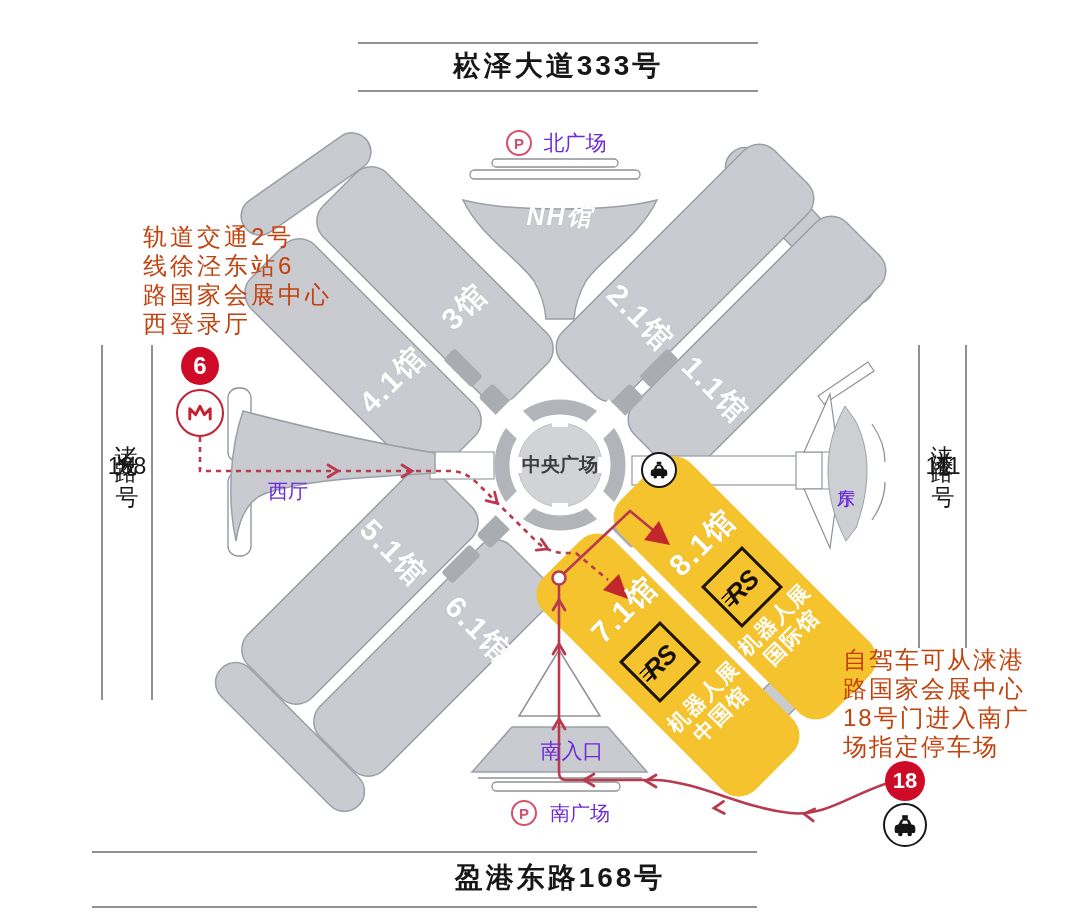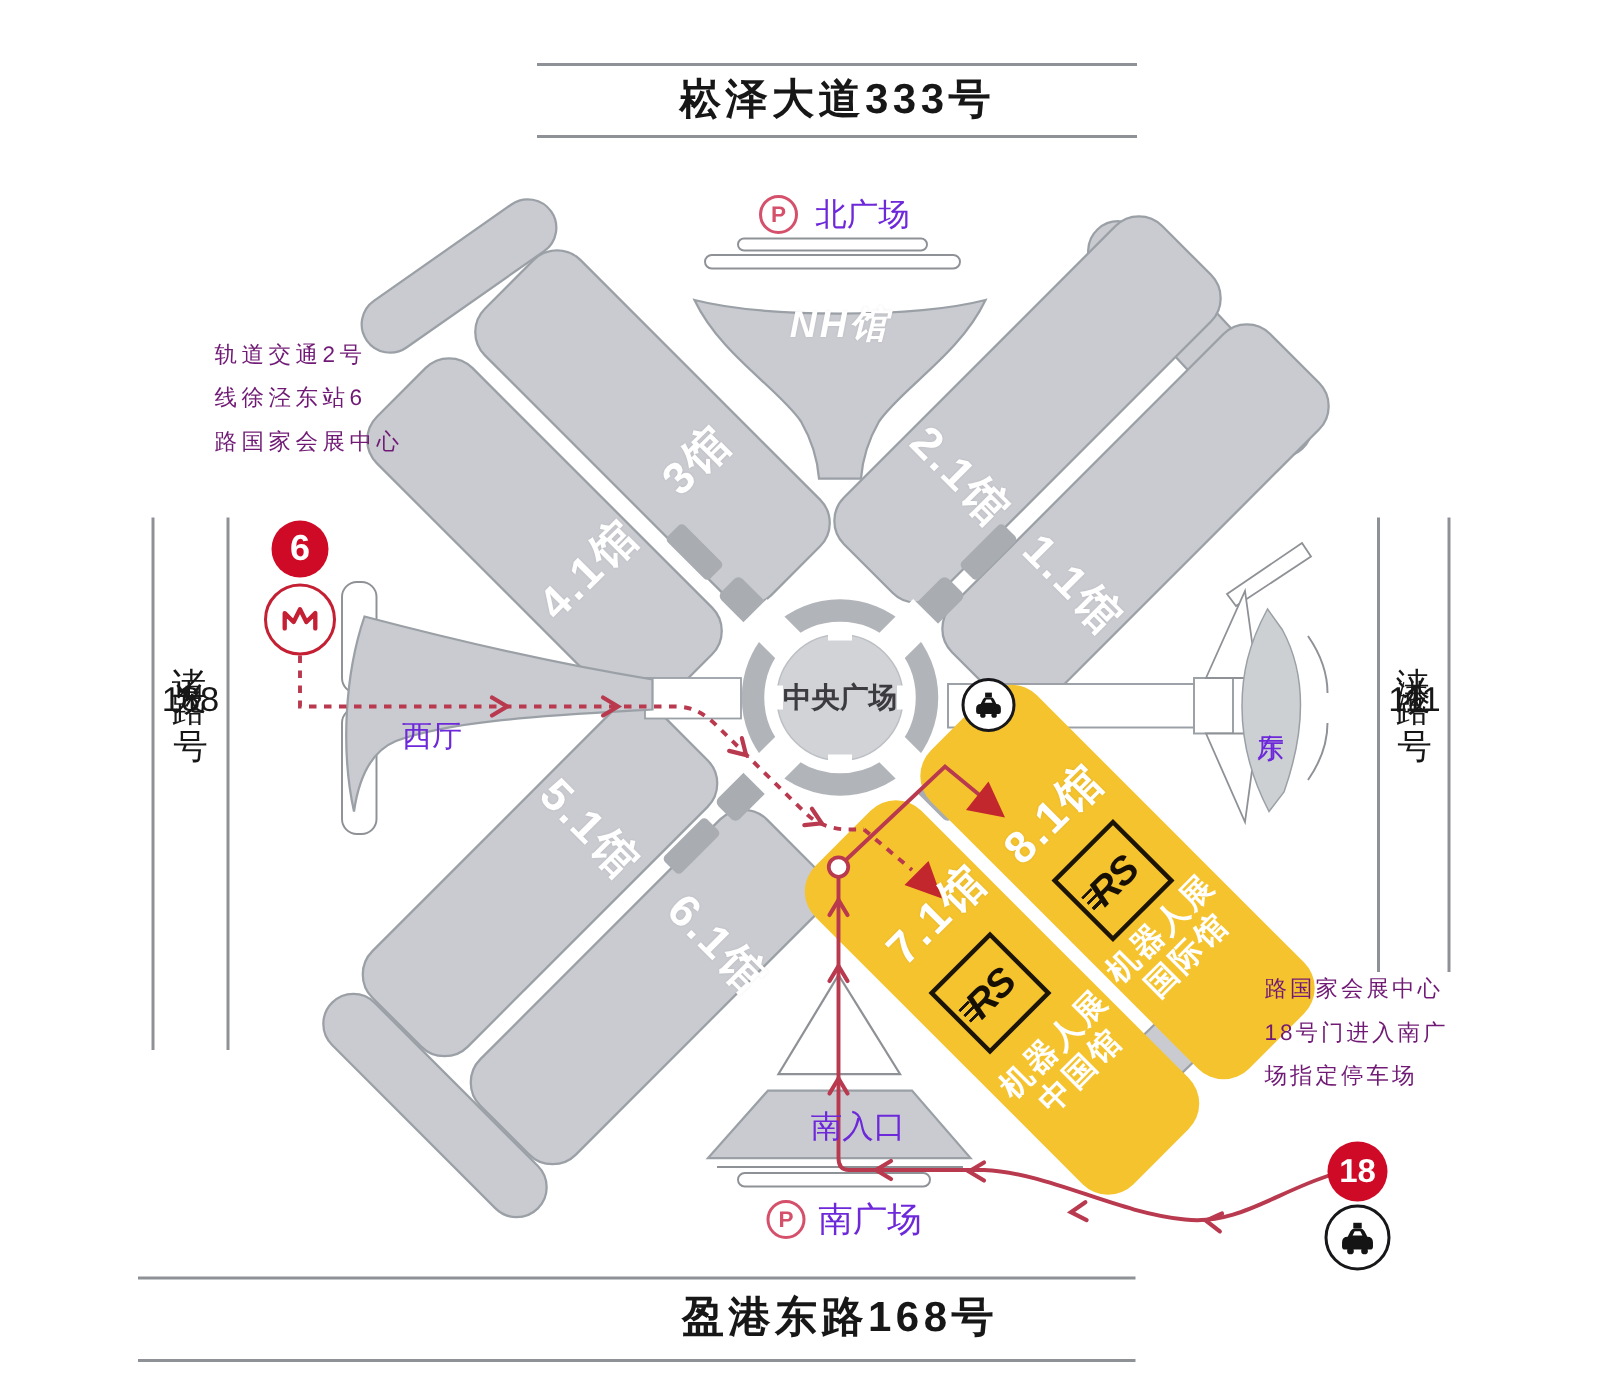--- a/index.html
+++ b/index.html
@@ -7,21 +7,21 @@
   #canvas{position:relative;width:1080px;height:769px;background:#fff;}
   #shapes{position:absolute;left:0;top:0;z-index:1;}
   .txt{position:absolute;z-index:5;color:#1f1f1f;white-space:nowrap;transform:translate(-50%,-50%);}
   .road-h{font-size:28px;font-weight:bold;letter-spacing:3px;color:#171717;}
   .road-v{display:flex;flex-direction:column;align-items:center;gap:2px;font-size:23px;color:#171717;}
   .road-v .vchars{writing-mode:vertical-rl;text-orientation:upright;letter-spacing:8px;}
   .hall-label{font-size:30px;font-weight:bold;color:#ffffff;letter-spacing:2px;text-shadow:0 0 2px rgba(0,0,0,0.08);}
   .rot-m45{transform:translate(-50%,-50%) rotate(-45deg);}
   .rot-p45{transform:translate(-50%,-50%) rotate(45deg);}
   .small-label{font-size:20px;color:#6d28d9;font-family:Liberation Mono, monospace;}
-  .note{position:absolute;z-index:5;font-size:15px;line-height:29px;letter-spacing:3px;color:#701a75;}
+  .note{position:absolute;z-index:5;font-size:24px;line-height:29px;letter-spacing:3px;color:#c2410c;}
   .badge{position:absolute;z-index:6;display:flex;align-items:center;justify-content:center;
          border-radius:50%;background:#cf0a26;color:#fff;font-weight:bold;transform:translate(-50%,-50%);}
   .pcirc{position:absolute;z-index:6;width:22px;height:22px;border-radius:50%;border:2px solid #d5506b;
          color:#d5506b;font-weight:bold;font-size:15px;display:flex;align-items:center;justify-content:center;
          background:#fff;transform:translate(-50%,-50%);}
   .iconcirc{position:absolute;z-index:6;border-radius:50%;border:2.5px solid #17171a;background:#fff;
          display:flex;align-items:center;justify-content:center;transform:translate(-50%,-50%);}
   .rsbox{position:absolute;z-index:6;width:52px;height:52px;border:3px solid #1c1505;display:flex;
          align-items:center;justify-content:center;transform:translate(-50%,-50%) rotate(-45deg);
          color:#171002;font-weight:900;font-style:italic;font-size:26px;letter-spacing:-1px;}
@@ -162,21 +162,21 @@
 </div>
 <div class="txt road-v" style="left:943px;top:470px;">
   <span class="vchars">涞港路</span>
   <span>111</span>
   <span>号</span>
 </div>
 
 <div class="pcirc" style="left:519px;top:143px;">P</div>
 <div class="txt small-label" style="left:575px;top:143px;font-size:21px;">北广场</div>
 <div class="pcirc" style="left:524px;top:813px;">P</div>
-<div class="txt small-label" style="left:580px;top:813px;font-size:23px;">南广场</div>
+<div class="txt small-label" style="left:580px;top:813px;font-size:20px;">南广场</div>
 <div class="txt" style="left:560px;top:465px;font-size:19px;font-weight:bold;color:#3c3c40;">中央广场</div>
 
 <div class="txt hall-label" style="left:560px;top:216px;font-size:25px;font-style:italic;">NH馆</div>
 <div class="txt hall-label rot-m45" style="left:465px;top:307px;">3馆</div>
 <div class="txt hall-label rot-m45" style="left:393px;top:380px;">4.1馆</div>
 <div class="txt hall-label rot-p45" style="left:640px;top:318px;">2.1馆</div>
 <div class="txt hall-label rot-p45" style="left:715px;top:390px;">1.1馆</div>
 <div class="txt hall-label rot-p45" style="left:393px;top:553px;">5.1馆</div>
 <div class="txt hall-label rot-p45" style="left:478px;top:630px;">6.1馆</div>
 <div class="txt hall-label rot-m45" style="left:703px;top:543px;">8.1馆</div>
@@ -199,29 +199,31 @@
 </div>
 <div class="sub" style="left:712px;top:705px;">
   <div>机器人展</div>
   <div>中国馆</div>
 </div>
 
 <div class="note" style="left:143px;top:222px;">
   <div>轨道交通2号</div>
   <div>线徐泾东站6</div>
   <div>路国家会展中心</div>
+  <div>西登录厅</div>
 </div>
 <div class="badge" style="left:200px;top:366px;width:38px;height:38px;font-size:24px;">6</div>
 <div class="iconcirc" style="left:200px;top:413px;width:44px;height:44px;border-color:#c41f33;">
   <svg width="34" height="34" viewBox="0 0 40 40">
     <path d="M8,27 L8,15 L15,22 L20,12 L25,22 L32,15 L32,27" fill="none" stroke="#c41f33" stroke-width="3.4" stroke-linejoin="round" stroke-linecap="round"></path>
   </svg>
 </div>
 
 <div class="note" style="left:843px;top:645px;letter-spacing:2px;">
+  <div>自驾车可从涞港</div>
   <div>路国家会展中心</div>
   <div>18号门进入南广</div>
   <div>场指定停车场</div>
 </div>
 <div class="badge" style="left:905px;top:781px;width:40px;height:40px;font-size:22px;">18</div>
 
 <div class="iconcirc" style="left:659px;top:470px;width:32px;height:32px;">
   <svg width="24" height="22" viewBox="0 0 32 28">
     <rect x="13" y="3" width="6" height="4" fill="#141414"></rect>
     <path d="M9,13 l2,-4 q1,-2 3,-2 h4 q2,0 3,2 l2,4 q4,0 4,4 v3 q0,2 -2,2 h-18 q-2,0 -2,-2 v-3 q0,-4 4,-4 z" fill="#141414"></path>

